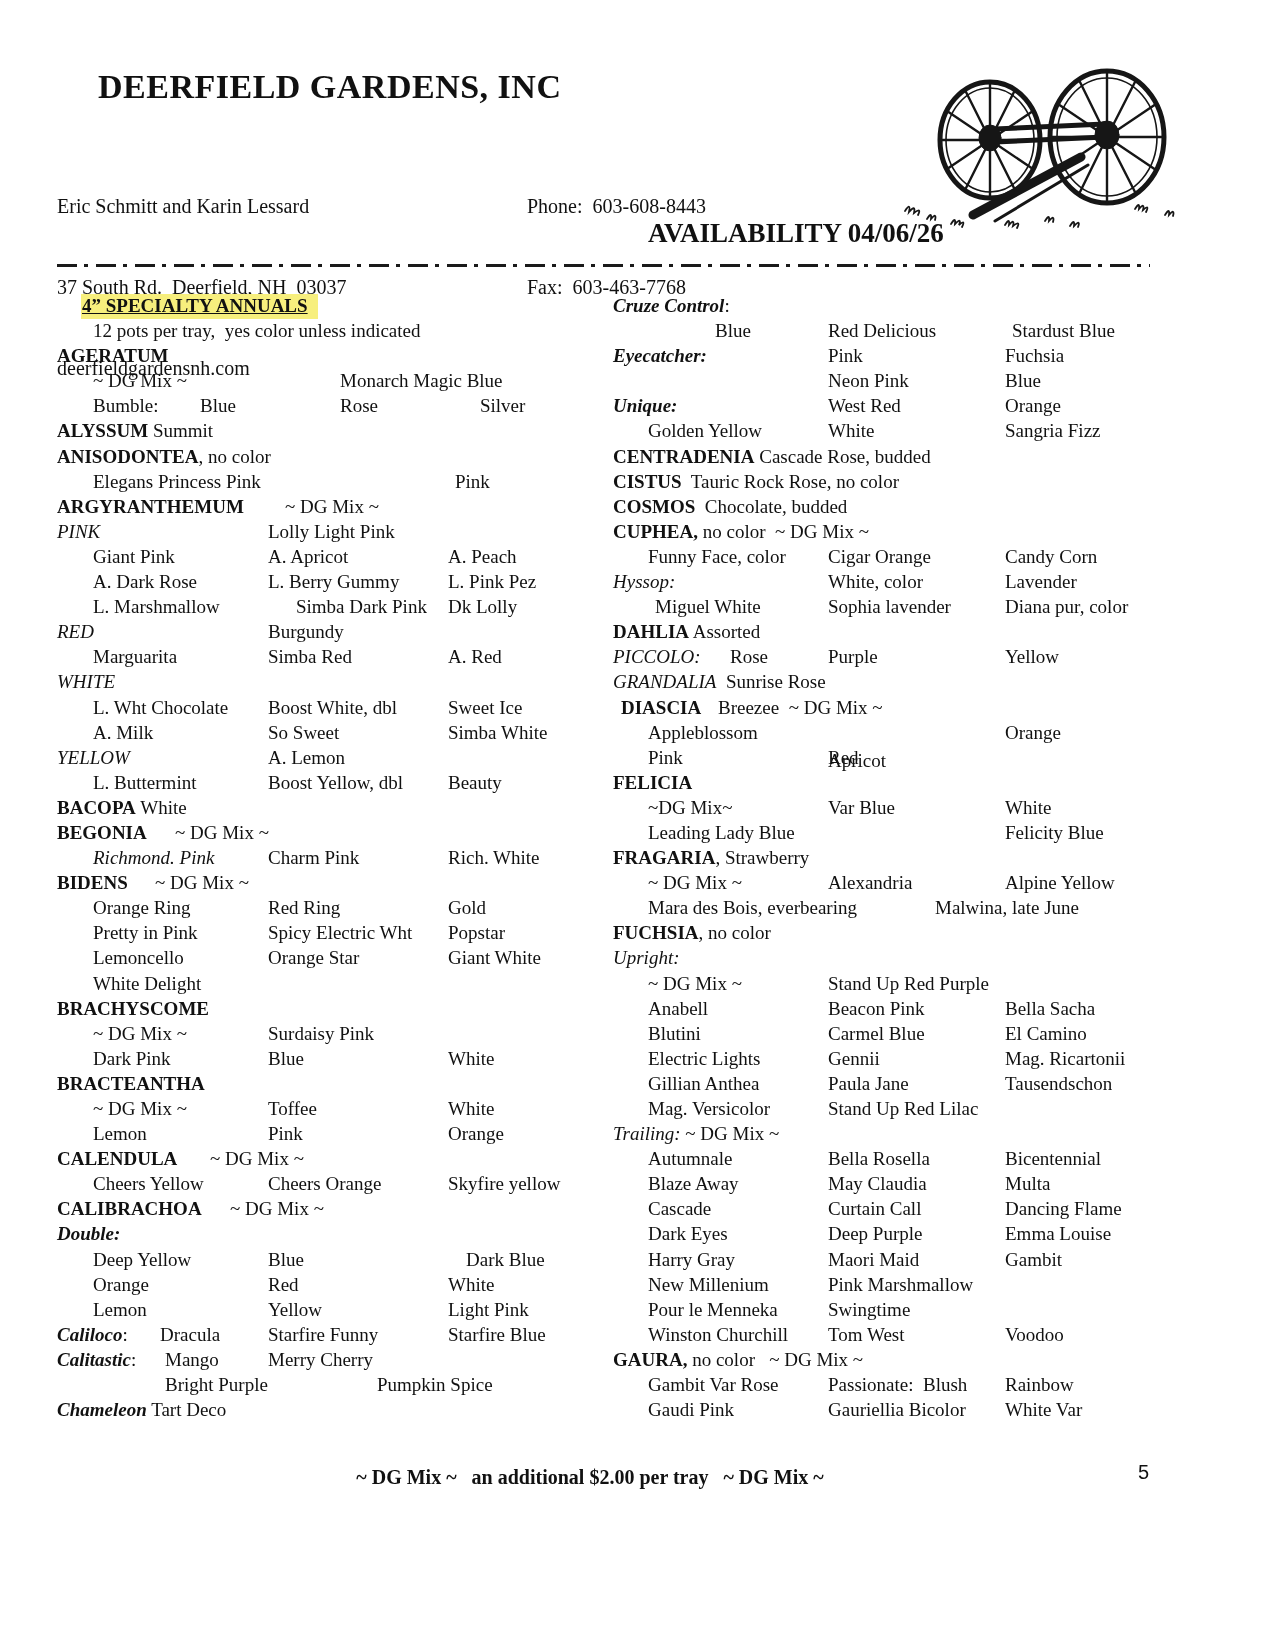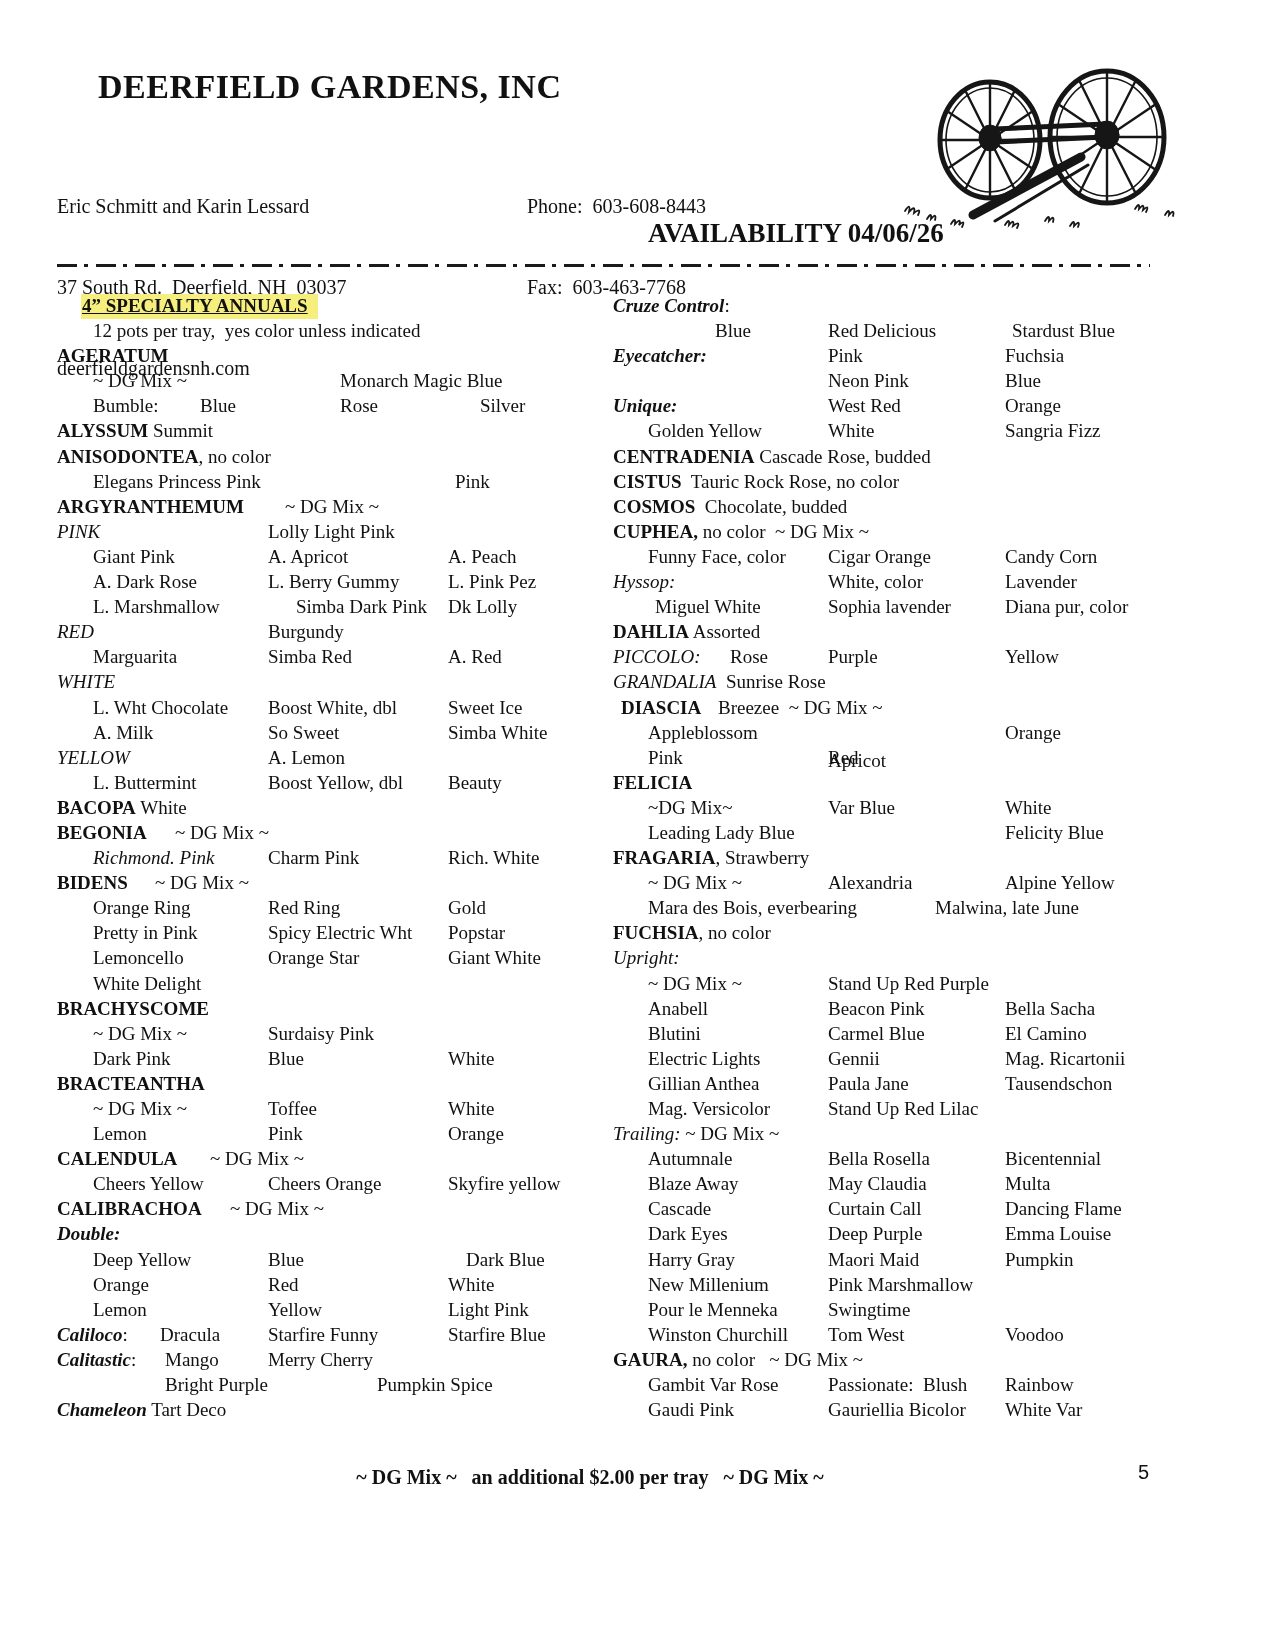--- a/index.html
+++ b/index.html
@@ -468,21 +468,21 @@
       <span class="seg" style="left: 392px;"><span>Dancing Flame</span></span>
     </div>
     <div class="line">
       <span class="seg" style="left: 35px;"><span>Dark Eyes</span></span>
       <span class="seg" style="left: 215px;"><span>Deep Purple</span></span>
       <span class="seg" style="left: 392px;"><span>Emma Louise</span></span>
     </div>
     <div class="line">
       <span class="seg" style="left: 35px;"><span>Harry Gray</span></span>
       <span class="seg" style="left: 215px;"><span>Maori Maid</span></span>
-      <span class="seg" style="left: 392px;"><span>Pumpkin</span></span>
+      <span class="seg" style="left: 392px;"><span>Gambit</span></span>
     </div>
     <div class="line">
       <span class="seg" style="left: 35px;"><span>New Millenium</span></span>
       <span class="seg" style="left: 215px;"><span>Pink Marshmallow</span></span>
     </div>
     <div class="line">
       <span class="seg" style="left: 35px;"><span>Pour le Menneka</span></span>
       <span class="seg" style="left: 215px;"><span>Swingtime</span></span>
     </div>
     <div class="line">

